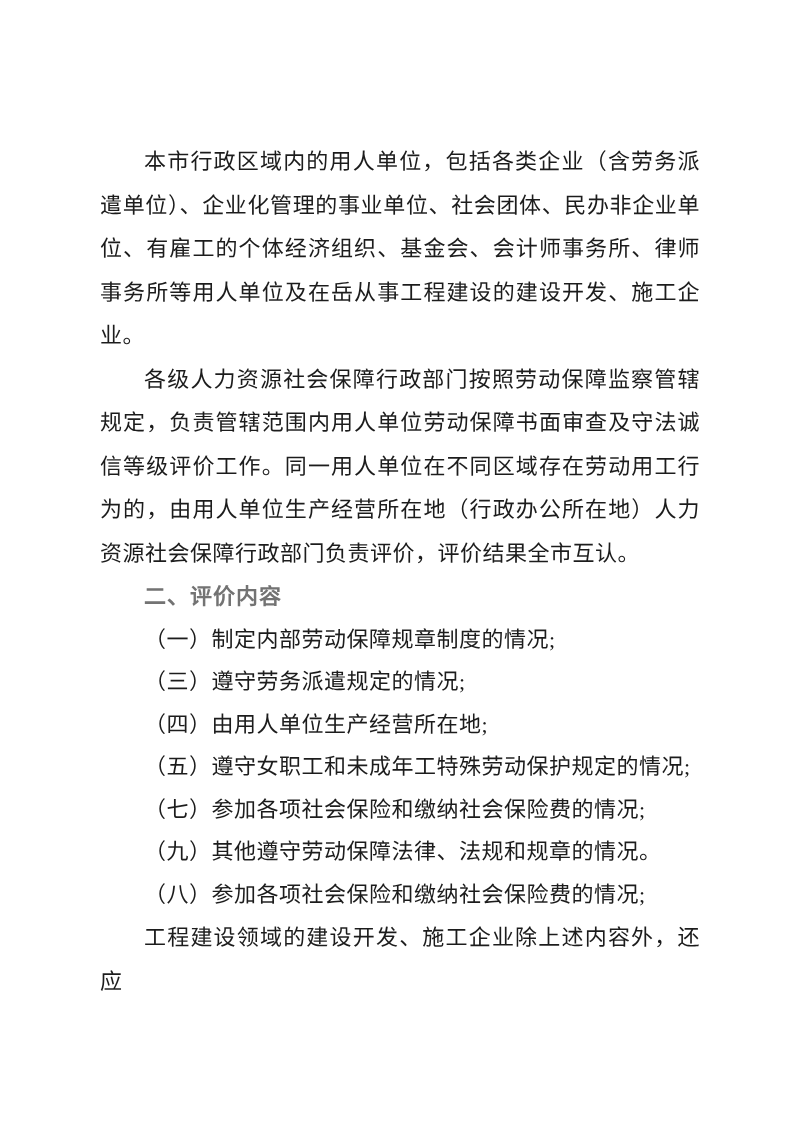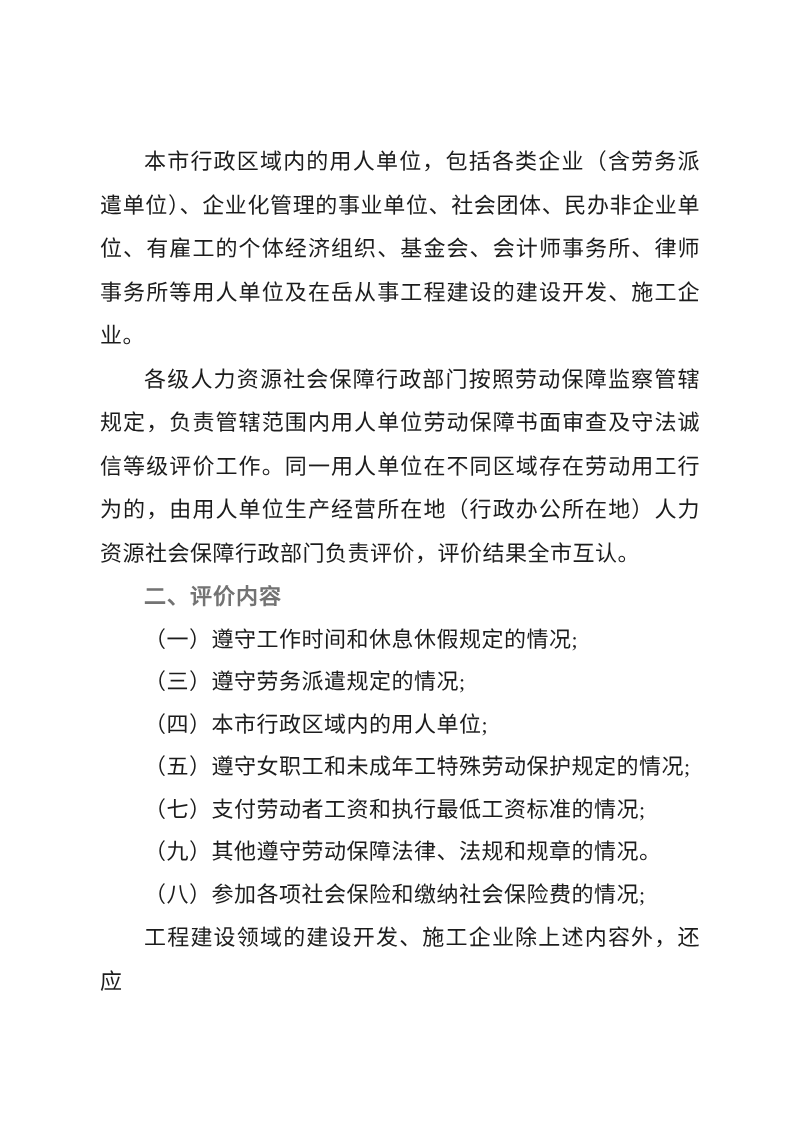--- a/index.html
+++ b/index.html
@@ -77,25 +77,25 @@
 <div class="page">
   <div class="content">
 
     <p class="para">本市行政区域内的用人单位，包括各类企业（含劳务派遣单位）、企业化管理的事业单位、社会团体、民办非企业单位、有雇工的个体经济组织、基金会、会计师事务所、律师事务所等用人单位及在岳从事工程建设的建设开发、施工企业。</p>
 
     <p class="para">各级人力资源社会保障行政部门按照劳动保障监察管辖规定，负责管辖范围内用人单位劳动保障书面审查及守法诚信等级评价工作。同一用人单位在不同区域存在劳动用工行为的，由用人单位生产经营所在地（行政办公所在地）人力资源社会保障行政部门负责评价，评价结果全市互认。</p>
 
     <h2 class="section-heading">二、评价内容</h2>
 
     <ul class="item-list">
-      <li>（一）遵守工作时间和休息休假规定的情况;</li>
+      <li>（一）制定内部劳动保障规章制度的情况;</li>
       <li>（三）遵守劳务派遣规定的情况;</li>
-      <li>（四）本市行政区域内的用人单位;</li>
+      <li>（四）由用人单位生产经营所在地;</li>
       <li>（五）遵守女职工和未成年工特殊劳动保护规定的情况;</li>
-      <li>（七）支付劳动者工资和执行最低工资标准的情况;</li>
+      <li>（七）参加各项社会保险和缴纳社会保险费的情况;</li>
       <li>（九）其他遵守劳动保障法律、法规和规章的情况。</li>
       <li>（八）参加各项社会保险和缴纳社会保险费的情况;</li>
     </ul>
 
     <p class="para">工程建设领域的建设开发、施工企业除上述内容外，还应</p>
 
   </div>
 
   <div class="footer">
     <span class="dash">—</span><span class="num">2</span><span class="dash">—</span>

